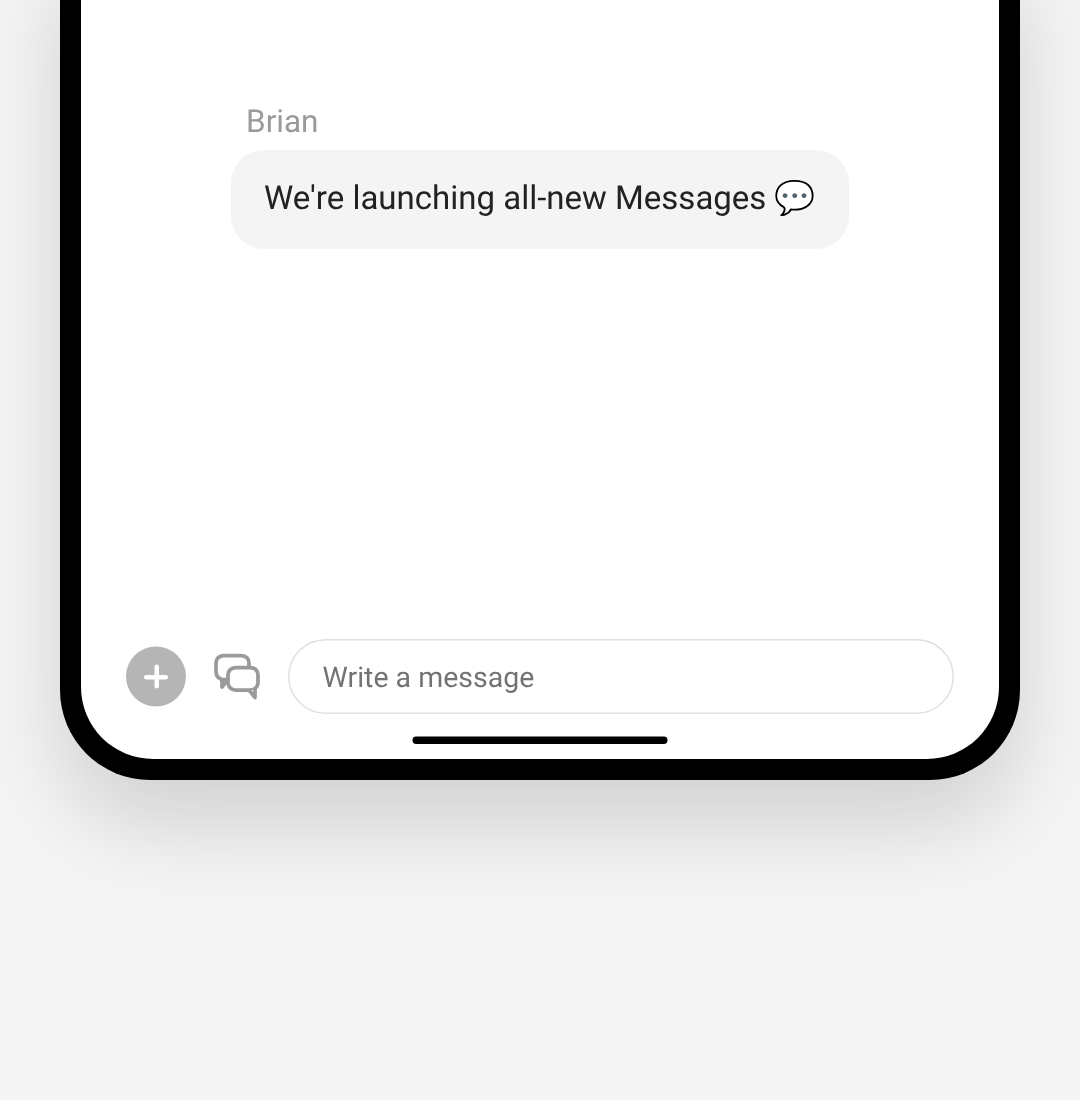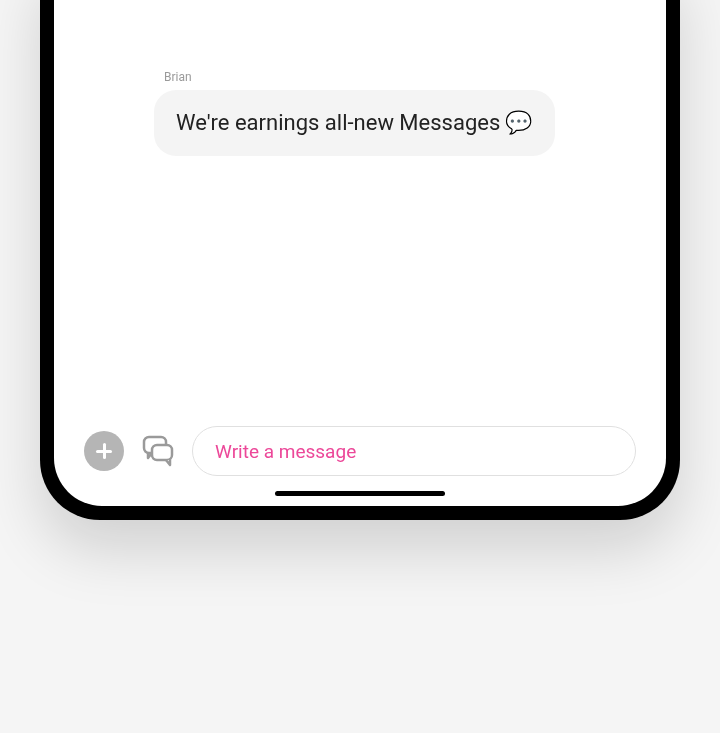--- a/index.html
+++ b/index.html
@@ -33,21 +33,21 @@
     display: flex;
     flex-direction: column;
   }
   .chat-area {
     flex: 1;
     padding: 110px 30px 0 30px;
     display: flex;
     flex-direction: column;
   }
   .sender-name {
-    font-size: 12px;
+    font-size: 21px;
     color: #9a9a9a;
     margin-left: 80px;
     margin-bottom: 6px;
   }
   .msg-row {
     display: flex;
     align-items: flex-end;
     margin-bottom: 10px;
     position: relative;
   }
@@ -143,21 +143,21 @@
   }
   .saved-icon svg { display:block; }
   .input-pill {
     flex: 1;
     border: 1px solid #e0e0e0;
     border-radius: 999px;
     height: 50px;
     display: flex;
     align-items: center;
     padding: 0 22px;
-    color: #ec4899;
+    color: #737373;
     font-size: 19px;
   }
   .home-indicator {
     position: absolute;
     bottom: 10px;
     left: 50%;
     transform: translateX(-50%);
     width: 170px;
     height: 5px;
     background: #000;
@@ -169,21 +169,21 @@
 
 <div class="phone">
   <div class="screen">
 
     <div class="chat-area">
 
       <div class="sender-name">Brian</div>
 
       <div class="msg-row">
         <div class="avatar-slot"></div>
-        <div class="bubble">We're earnings all-new Messages 💬</div>
+        <div class="bubble">We're launching all-new Messages 💬</div>
       </div>
 
 
     </div>
 
     <div class="composer">
       <div class="circ-btn">
         <span class="plus"></span>
       </div>
       <div class="saved-icon">

